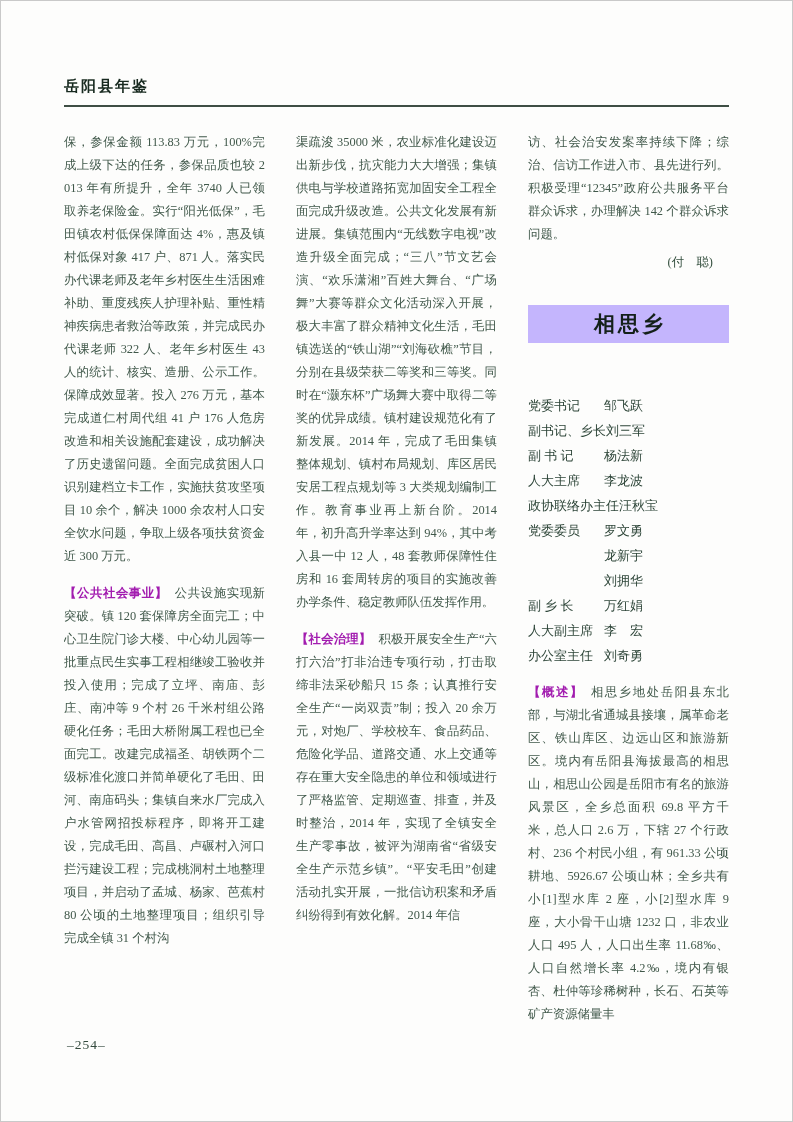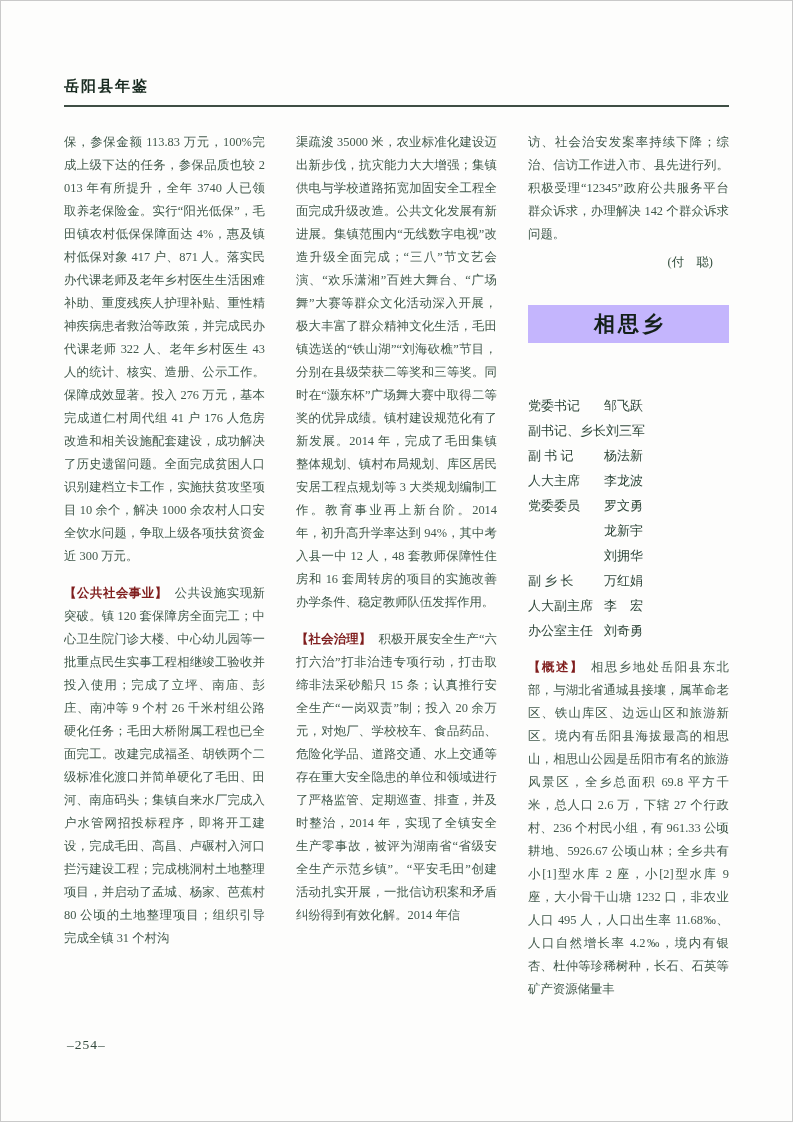--- a/index.html
+++ b/index.html
@@ -39,21 +39,21 @@
     font-size: 12.4px;
     line-height: 23px;
     text-align: justify;
     word-break: break-all;
     color: #40584a;
   }
   .section-para { margin-top: 14px; }
   .section-label {
     font-family: Liberation Sans, sans-serif;
     font-weight: bold;
-    color: #7f1d1d;
+    color: #a21caf;
     margin-right: 7px;
   }
   
   .attribution {
     margin-top: 8px;
     padding-right: 16px;
     text-align: right;
     font-size: 12.4px;
     color: #35503f;
     font-family: Liberation Serif, serif;
@@ -134,20 +134,24 @@
         </div>
         <div class="official-row">
           <span class="official-title">副 书 记</span>
           <span class="official-name">杨法新</span>
         </div>
         <div class="official-row">
           <span class="official-title">人大主席</span>
           <span class="official-name">李龙波</span>
         </div>
         <div class="official-row">
+          <span class="official-title">政协联络办主任</span>
+          <span class="official-name">汪秋宝</span>
+        </div>
+        <div class="official-row">
           <span class="official-title">党委委员</span>
           <span class="official-name">罗文勇</span>
         </div>
         <div class="official-row">
           <span class="official-title"></span>
           <span class="official-name">龙新宇</span>
         </div>
         <div class="official-row">
           <span class="official-title"></span>
           <span class="official-name">刘拥华</span>

